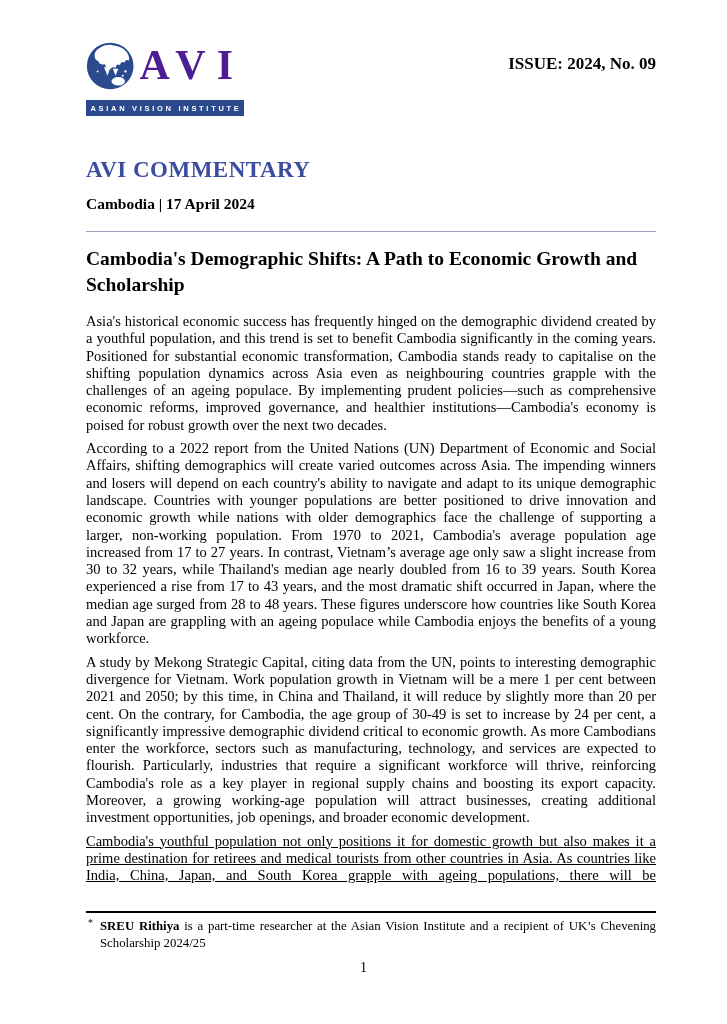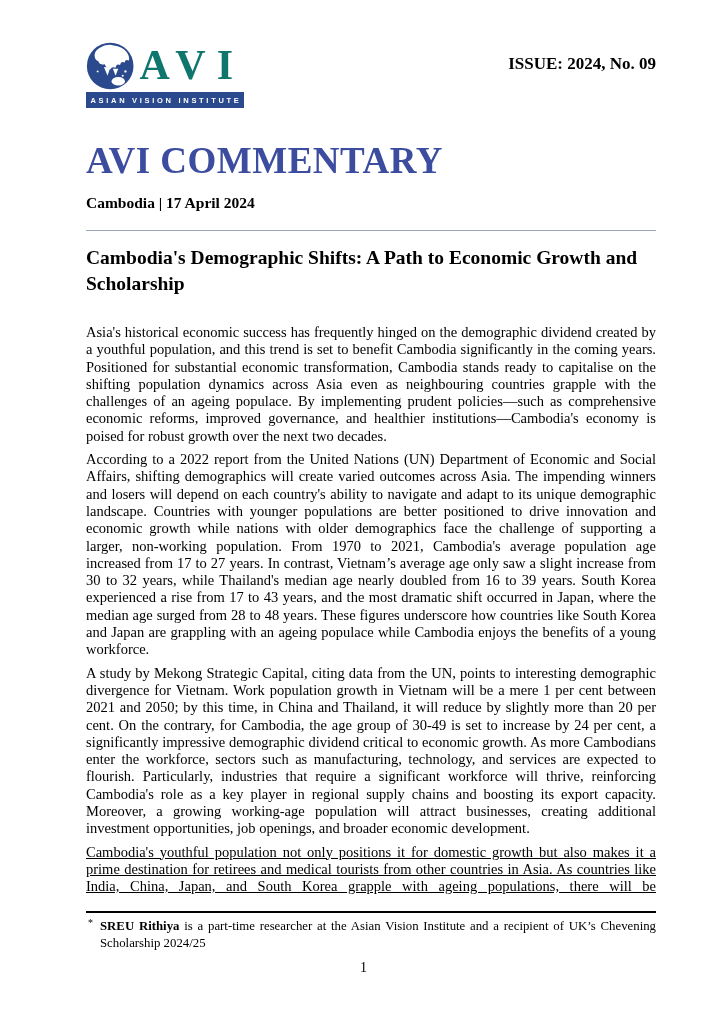--- a/index.html
+++ b/index.html
@@ -9,39 +9,39 @@
     box-sizing:border-box; padding:40px 71px 0 86px; overflow:hidden;
   }
   
   .header-row { display:flex; justify-content:space-between; align-items:flex-start; }
   .logo { width:158px; }
   .logo-top { display:flex; align-items:flex-start; }
   .globe-svg { width:52px; height:52px; display:block; }
   .avi-acronym {
     font-family:"Liberation Serif", serif; font-weight:bold;
     font-size:42px; line-height:50px; letter-spacing:11px;
-    color:#0f766e; margin-left:5px; white-space:nowrap;
+    color:#4c1d95; margin-left:5px; white-space:nowrap;
   }
   .org-bar {
-    margin-top:0px; width:158px; box-sizing:border-box;
+    margin-top:8px; width:158px; box-sizing:border-box;
     background:#2A4A8D; color:#fff; text-align:center;
     font-family:"Liberation Sans", sans-serif; font-weight:bold;
     font-size:7.5px; letter-spacing:2.7px; padding:4px 0 3px 2px;
     white-space:nowrap;
   }
   .issue-label { font-size:17px; font-weight:bold; margin-top:14px; white-space:nowrap; }
   
-  .series-title { margin-top:31px; font-size:37px; font-weight:bold; color:#3C4C9F; letter-spacing:0.5px; }
+  .series-title { margin-top:41px; font-size:23px; font-weight:bold; color:#3C4C9F; letter-spacing:0.5px; }
   .dateline { margin-top:12px; font-size:15.5px; font-weight:bold; }
   .divider { margin-top:18px; border:0; border-top:1px solid #9BA3BE; height:0; }
   
   .article-title { margin-top:14px; font-size:19.5px; font-weight:bold; line-height:25.5px; }
   .author-line { margin-top:12px; font-size:15px; font-style:italic; }
   .author-line sup { font-size:10px; font-style:italic; }
-  .bodytext { margin-top:28px; }
+  .bodytext { margin-top:16px; }
   .bodytext p { margin:0 0 6px 0; font-size:14.5px; line-height:17.3px; text-align:justify; }
   .p-cutoff { text-align-last:justify;text-decoration:underline; }
   
   .footnote-block { position:absolute; left:86px; right:71px; top:911px; }
   .fn-rule { border:0; border-top:2.5px solid #000; margin:0 0 5px 0; height:0; }
   .fn { position:relative; padding-left:14px; font-size:12.8px; line-height:16.5px; text-align:justify; }
   .fn-mark { position:absolute; left:2px; top:-3px; font-size:10px; }
   .fn-author { font-weight:bold; }
   .page-number { position:absolute; top:960px; left:0; width:727px; text-align:center; font-size:14px; }
 </style>

